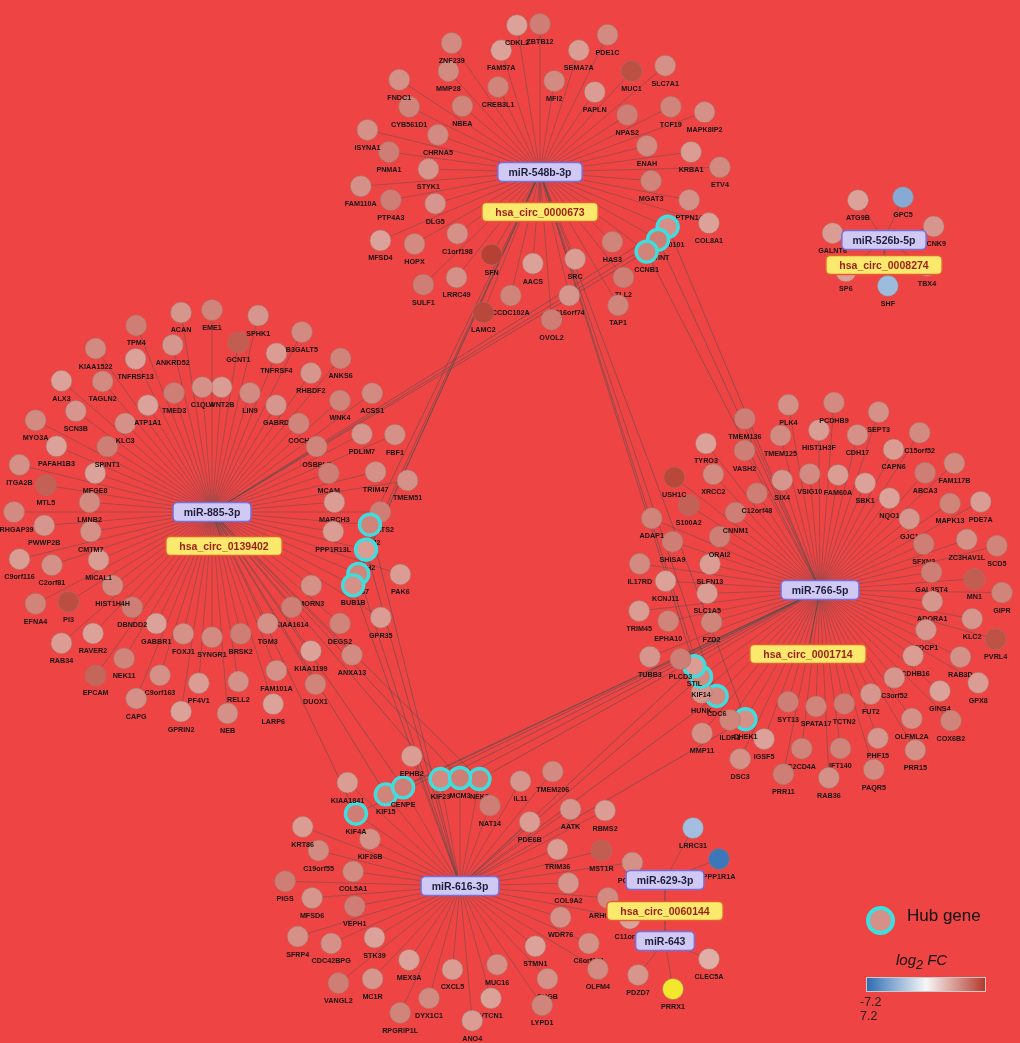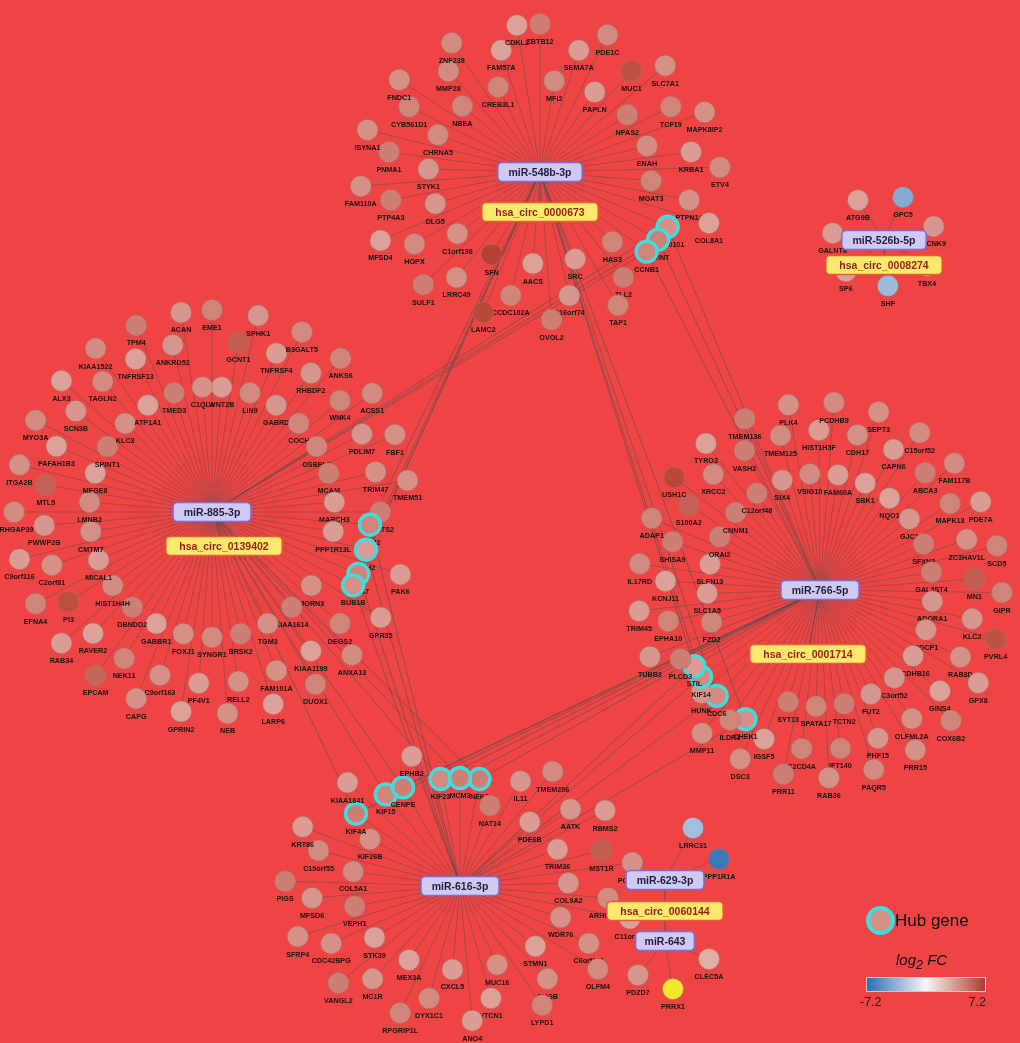--- a/index.html
+++ b/index.html
@@ -1,27 +1,27 @@
 <!DOCTYPE html>
 <html><head>
 <meta charset="utf-8">
 <style>
   html,body{margin:0;padding:0;background:#fff;}
   #stage{position:relative;width:1020px;height:1043px;background:#ef4444;overflow:hidden;
          font-family:"Liberation Sans",sans-serif;}
   svg{position:absolute;left:0;top:0;}
   svg text{font-family:"Liberation Sans",sans-serif;}
   .legend{position:absolute;left:836px;top:906px;width:180px;}
-  .hub-row{display:flex;align-items:center;gap:0;margin-left:30px;}
+  .hub-row{display:flex;gap:12px;margin-left:30px;}
   .hub-swatch{width:21px;height:21px;border-radius:50%;border:4px solid #3fdede;background:#e0a096;box-sizing:content-box;}
   .hub-label{font-size:17px;color:#111;}
   .fc-label{font-size:15px;color:#111;margin:16px 0 5px 60px;font-style:italic;}
   .fc-bar{width:118px;height:13px;margin-left:30px;border:1px solid #c9c9c9;}
   .fc-range{width:126px;margin-left:24px;display:flex;justify-content:space-between;
-            font-size:12.5px;color:#222;margin-top:3px;}
+            font-size:12.5px;color:#222;margin-top:3px;flex-direction:column;}
 </style>
 </head>
 <body>
 
 <div id="stage">
   <svg id="net" width="1020" height="1043" viewBox="0 0 1020 1043">
       <g>
         <line x1="540" y1="172" x2="540" y2="24" stroke="#4f4f4f" stroke-width="0.8" stroke-opacity="0.55"></line>
         <line x1="540" y1="172" x2="554.2710912439909" y2="80.99334833157893" stroke="#4f4f4f" stroke-width="0.8" stroke-opacity="0.55"></line>
         <line x1="540" y1="172" x2="578.8091513381546" y2="50.314306229690104" stroke="#4f4f4f" stroke-width="0.8" stroke-opacity="0.55"></line>

